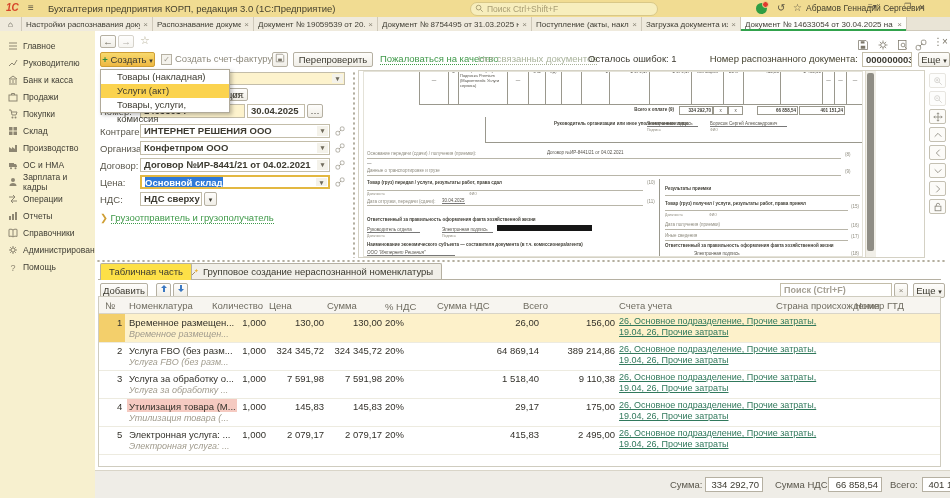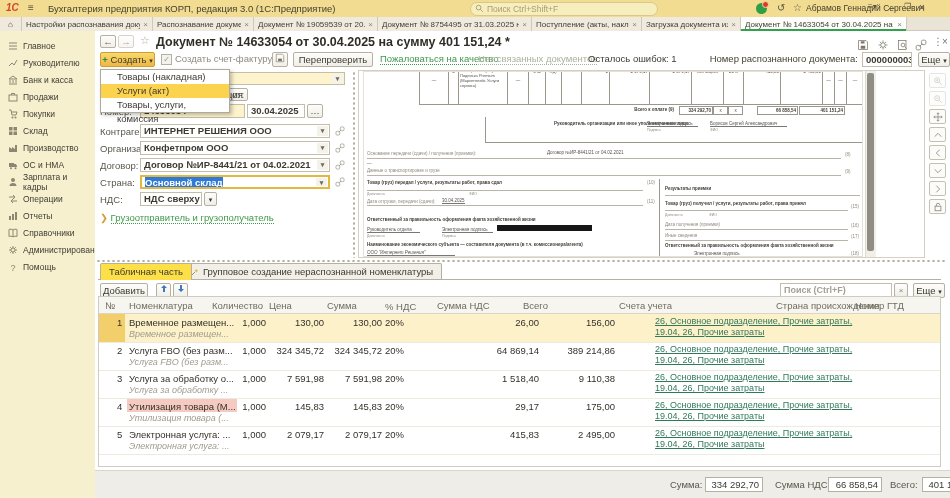--- a/index.html
+++ b/index.html
@@ -56,21 +56,21 @@
   .navb.dis{opacity:.4;}
   .dots-h{position:absolute;background-image:radial-gradient(circle,#b3ae9e 1px,transparent 1.3px);background-size:5px 4px;}
   
   .subtab{position:absolute;box-sizing:border-box;height:17px;border:1px solid #b5b0a2;border-bottom:none;border-radius:2px 2px 0 0;font-size:9.5px;line-height:16px;padding:0 8px;background:#f1efe8;color:#3c3a30;display:flex;align-items:center;gap:4px;}
   .subtab.active{background:#fde047;z-index:5;}
   .gridbox{position:absolute;left:3px;top:265px;width:843px;height:171px;border:1px solid #cfccbf;box-sizing:border-box;}
   .gh{position:absolute;font-size:9.5px;color:#6f6c60;white-space:nowrap;}
   .cell{position:absolute;font-size:9.5px;color:#33312a;white-space:nowrap;}
   .cell.r{text-align:right;}
   .cell.it{font-style:italic;color:#a09b8d;font-size:9px;}
-  .acc{position:absolute;font-size:9px;color:#31795c;text-decoration:underline;white-space:nowrap;margin-left:36px;}
+  .acc{position:absolute;font-size:9px;color:#31795c;text-decoration:underline;white-space:nowrap;}
   .rowsep{position:absolute;left:0;width:841px;border-bottom:1px solid #edebe0;}
   
   .footer{position:absolute;left:0;top:439px;width:855px;height:28px;background:#efede7;border-top:1px solid #d9d5c8;}
   .fbox{position:absolute;top:6px;height:15px;box-sizing:border-box;border:1px solid #b5b0a2;background:#fff;font-size:9.5px;line-height:13px;text-align:right;padding:0 3px;}
   .flbl{position:absolute;top:8px;font-size:9.5px;color:#5a574c;}
 </style>
 </head>
 <body>
 
 <div class="app">
@@ -229,21 +229,20 @@
         </svg>
         <span>Помощь</span>
       </div>
   </div>
 
   <div class="main">
 
     <div class="btn abs" style="left:5px;top:4px;width:16px;height:13px;line-height:11px"><span style="color:#6f6a5c">←</span></div>
     <div class="btn abs" style="left:23px;top:4px;width:16px;height:13px;line-height:11px;opacity:.55"><span style="color:#6f6a5c">→</span></div>
     <span class="abs" style="left:45px;top:3px;font-size:11px;color:#b8b29b">☆</span>
-    <div class="abs" style="left:61px;top:4px;font-size:12.5px;font-weight:bold;color:#2f2d26">Документ № 14633054 от 30.04.2025 на сумму 401 151,24 *</div>
 
     <span class="abs ghost-ic" style="left:762px;top:6px"><svg width="12" height="12" viewBox="0 0 16 16">
           <path d="M2 2h10l2 2v10H2z" fill="none" stroke="#7c776a"></path>
           <rect x="5" y="9" width="6" height="4" fill="#7c776a"></rect>
           <rect x="5" y="3" width="5" height="3" fill="#7c776a"></rect>
         </svg></span>
     <span class="abs ghost-ic" style="left:782px;top:6px"><svg width="12" height="12" viewBox="0 0 16 16">
           <circle cx="8" cy="8" r="3" fill="none" stroke="#7c776a"></circle>
           <path d="M8 2v3M8 11v3M2 8h3M11 8h3M3.8 3.8l2 2M10.2 10.2l2 2M12.2 3.8l-2 2M5.8 10.2l-2 2" stroke="#7c776a"></path>
         </svg></span>
@@ -313,21 +312,21 @@
     <span class="lblf" style="left:5px;top:129px">Договор:</span>
     <div class="inp abs" style="left:45px;top:127px;width:190px;height:14px;line-height:12px;padding-right:14px"><span>Договор №ИР-8441/21 от 04.02.2021</span><span class="dd">▾</span></div>
     <span class="chainbtn" style="left:238px;top:127px">
         <svg width="10" height="10" viewBox="0 0 16 16">
           <rect x="1.5" y="8.5" width="6" height="6" rx="2" fill="none" stroke="#8a8577"></rect>
           <rect x="8.5" y="1.5" width="6" height="6" rx="2" fill="none" stroke="#8a8577"></rect>
           <path d="M6 10l4-4" stroke="#8a8577"></path>
         </svg>
       </span>
 
-    <span class="lblf" style="left:5px;top:146px">Страна:</span>
+    <span class="lblf" style="left:5px;top:146px">Цена:</span>
     <div class="inp abs" style="left:45px;top:144px;width:190px;height:14px;line-height:11px;padding-right:14px;border:2px solid #e3b841"><span class="sel">Основной склад</span><span class="dd">▾</span></div>
     <span class="chainbtn" style="left:238px;top:144px">
         <svg width="10" height="10" viewBox="0 0 16 16">
           <rect x="1.5" y="8.5" width="6" height="6" rx="2" fill="none" stroke="#8a8577"></rect>
           <rect x="8.5" y="1.5" width="6" height="6" rx="2" fill="none" stroke="#8a8577"></rect>
           <path d="M6 10l4-4" stroke="#8a8577"></path>
         </svg>
       </span>
 
     <span class="lblf" style="left:5px;top:163px">НДС:</span>

